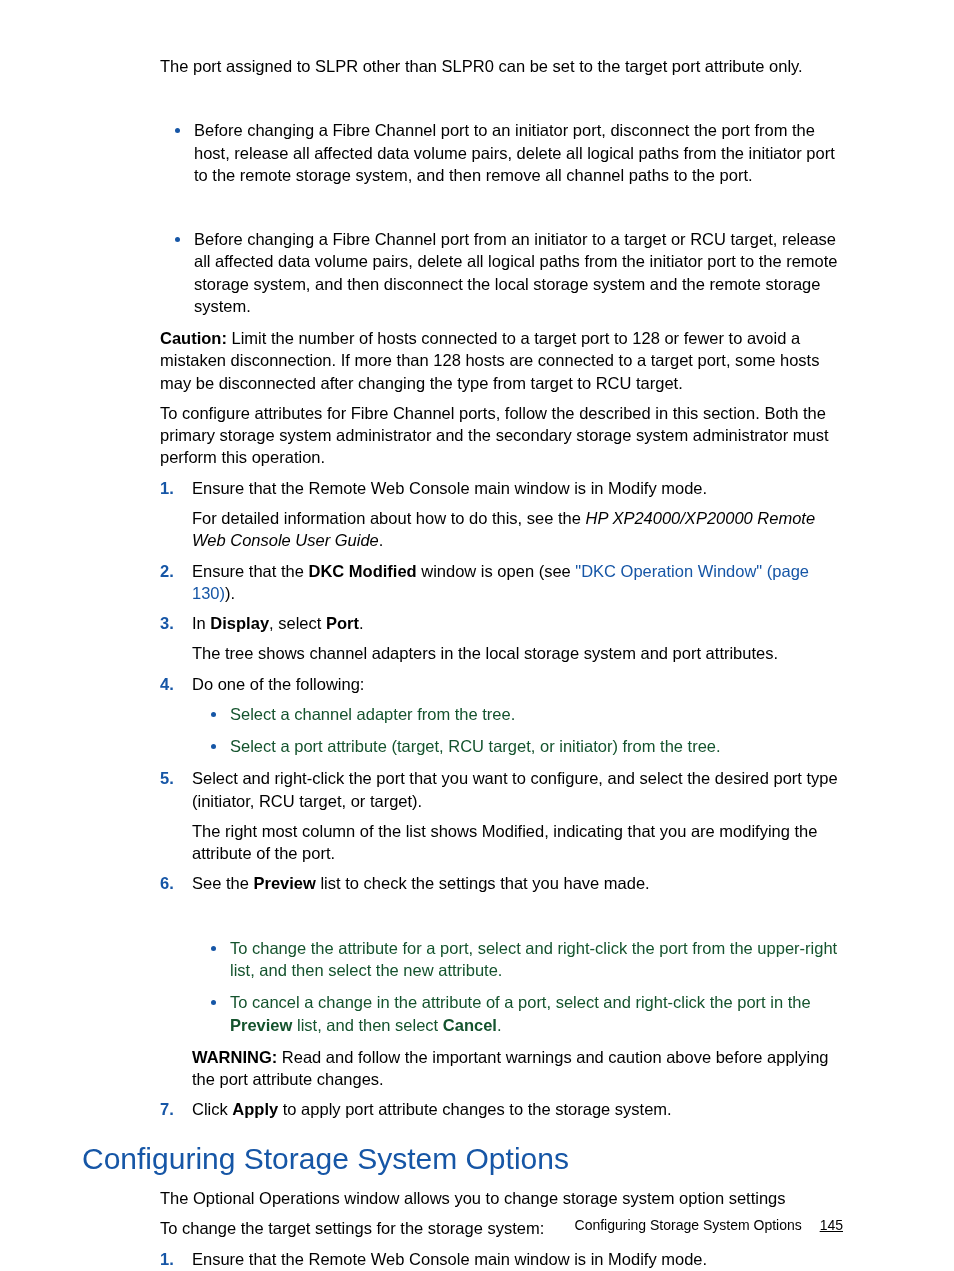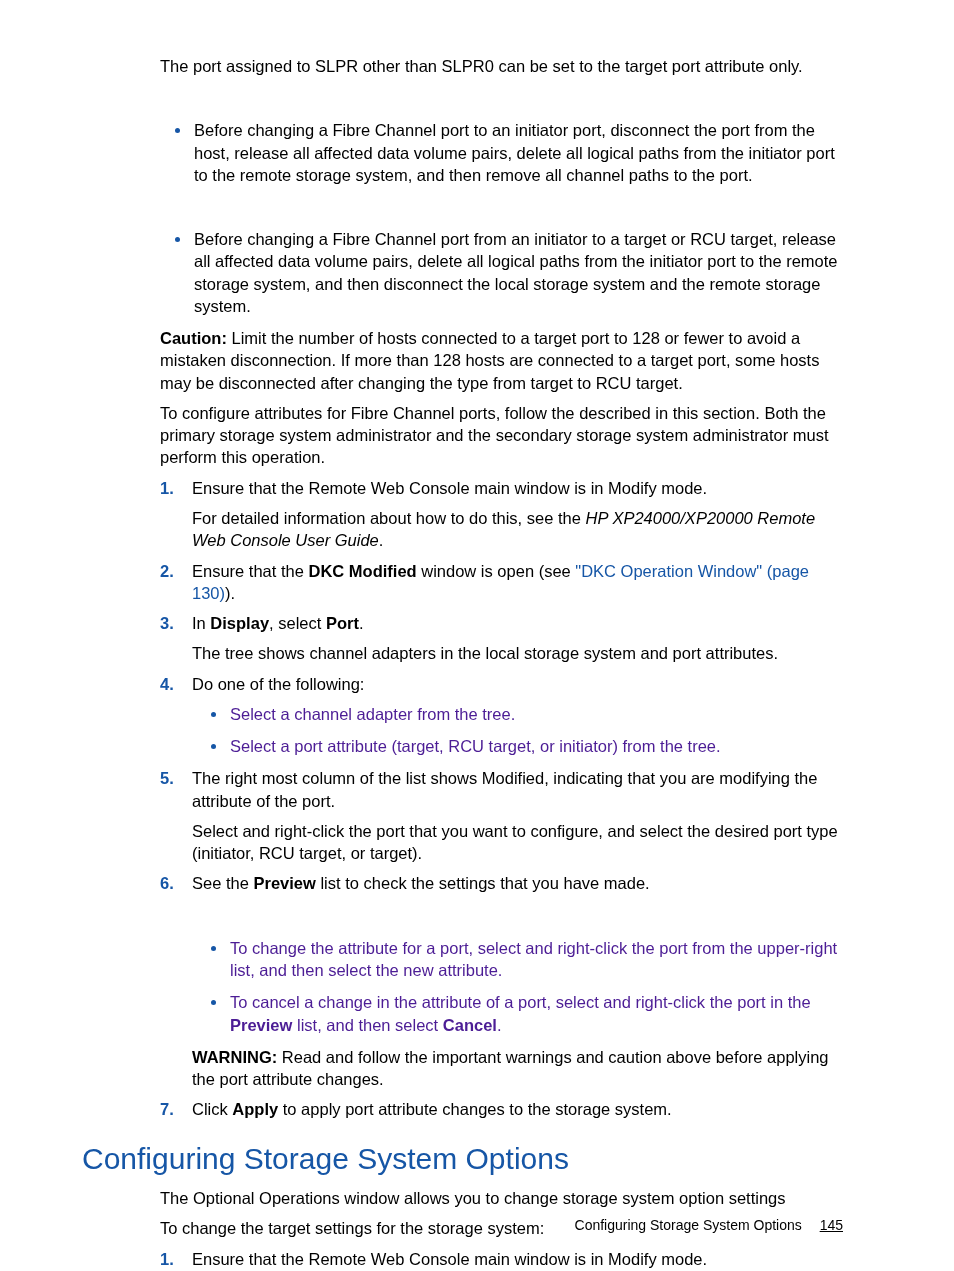--- a/index.html
+++ b/index.html
@@ -20,21 +20,21 @@
   }
   p { margin: 0 0 8px 0; }
   .indent-a { margin-left: 78px; }
 
   ul.bullets-a { list-style: disc; padding-left: 0; margin: 4px 0 8px 110px; }
   ul.bullets-a > li { padding-left: 2px; margin-bottom: 10px; color: #1656a6; margin-top: 42px; }
   ul.bullets-a > li > span { color: #000; }
 
   ul.bullets-b { list-style: disc; padding-left: 0; margin: 4px 0 8px 146px; }
   ul.bullets-b > li { padding-left: 2px; margin-bottom: 10px; color: #1656a6; }
-  ul.bullets-b > li > span { color: #4c1d95; }
+  ul.bullets-b > li > span { color: #14532d; }
 
   ol.num { list-style: none; padding: 0; margin: 8px 0 8px 78px; }
   ol.num > li { margin-bottom: 8px; position: relative; padding-left: 32px; }
   ol.num > li > .marker { position: absolute; left: 0; top: 0; font-weight: 700; color: #1656a6; }
   ol.num > li p { margin: 0 0 8px 0; }
 
   .bold { font-weight: 700; }
   .italic { font-style: italic; }
   .link { color: #1656a6; }
 
@@ -95,22 +95,22 @@
     <li>
       <span class="marker">4.</span>
       <p>Do one of the following:</p>
       <ul class="bullets-b" style="margin-left:36px;">
         <li><span>Select a channel adapter from the tree.</span></li>
         <li><span>Select a port attribute (target, RCU target, or initiator) from the tree.</span></li>
       </ul>
     </li>
     <li>
       <span class="marker">5.</span>
+      <p>Select and right-click the port that you want to configure, and select the desired port type (initiator, RCU target, or target).</p>
       <p>The right most column of the list shows Modified, indicating that you are modifying the attribute of the port.</p>
-      <p>Select and right-click the port that you want to configure, and select the desired port type (initiator, RCU target, or target).</p>
     </li>
     <li>
       <span class="marker">6.</span>
       <p>
         <span>See the </span><span class="bold">Preview</span><span> list to check the settings that you have made.</span>
       </p>
       <ul class="bullets-b" style="margin-left:36px;margin-top:42px;">
         <li><span>To change the attribute for a port, select and right-click the port from the upper-right list, and then select the new attribute.</span></li>
         <li><span>
           <span>To cancel a change in the attribute of a port, select and right-click the port in the </span><span class="bold">Preview</span><span> list, and then select </span><span class="bold">Cancel</span><span>.</span>

